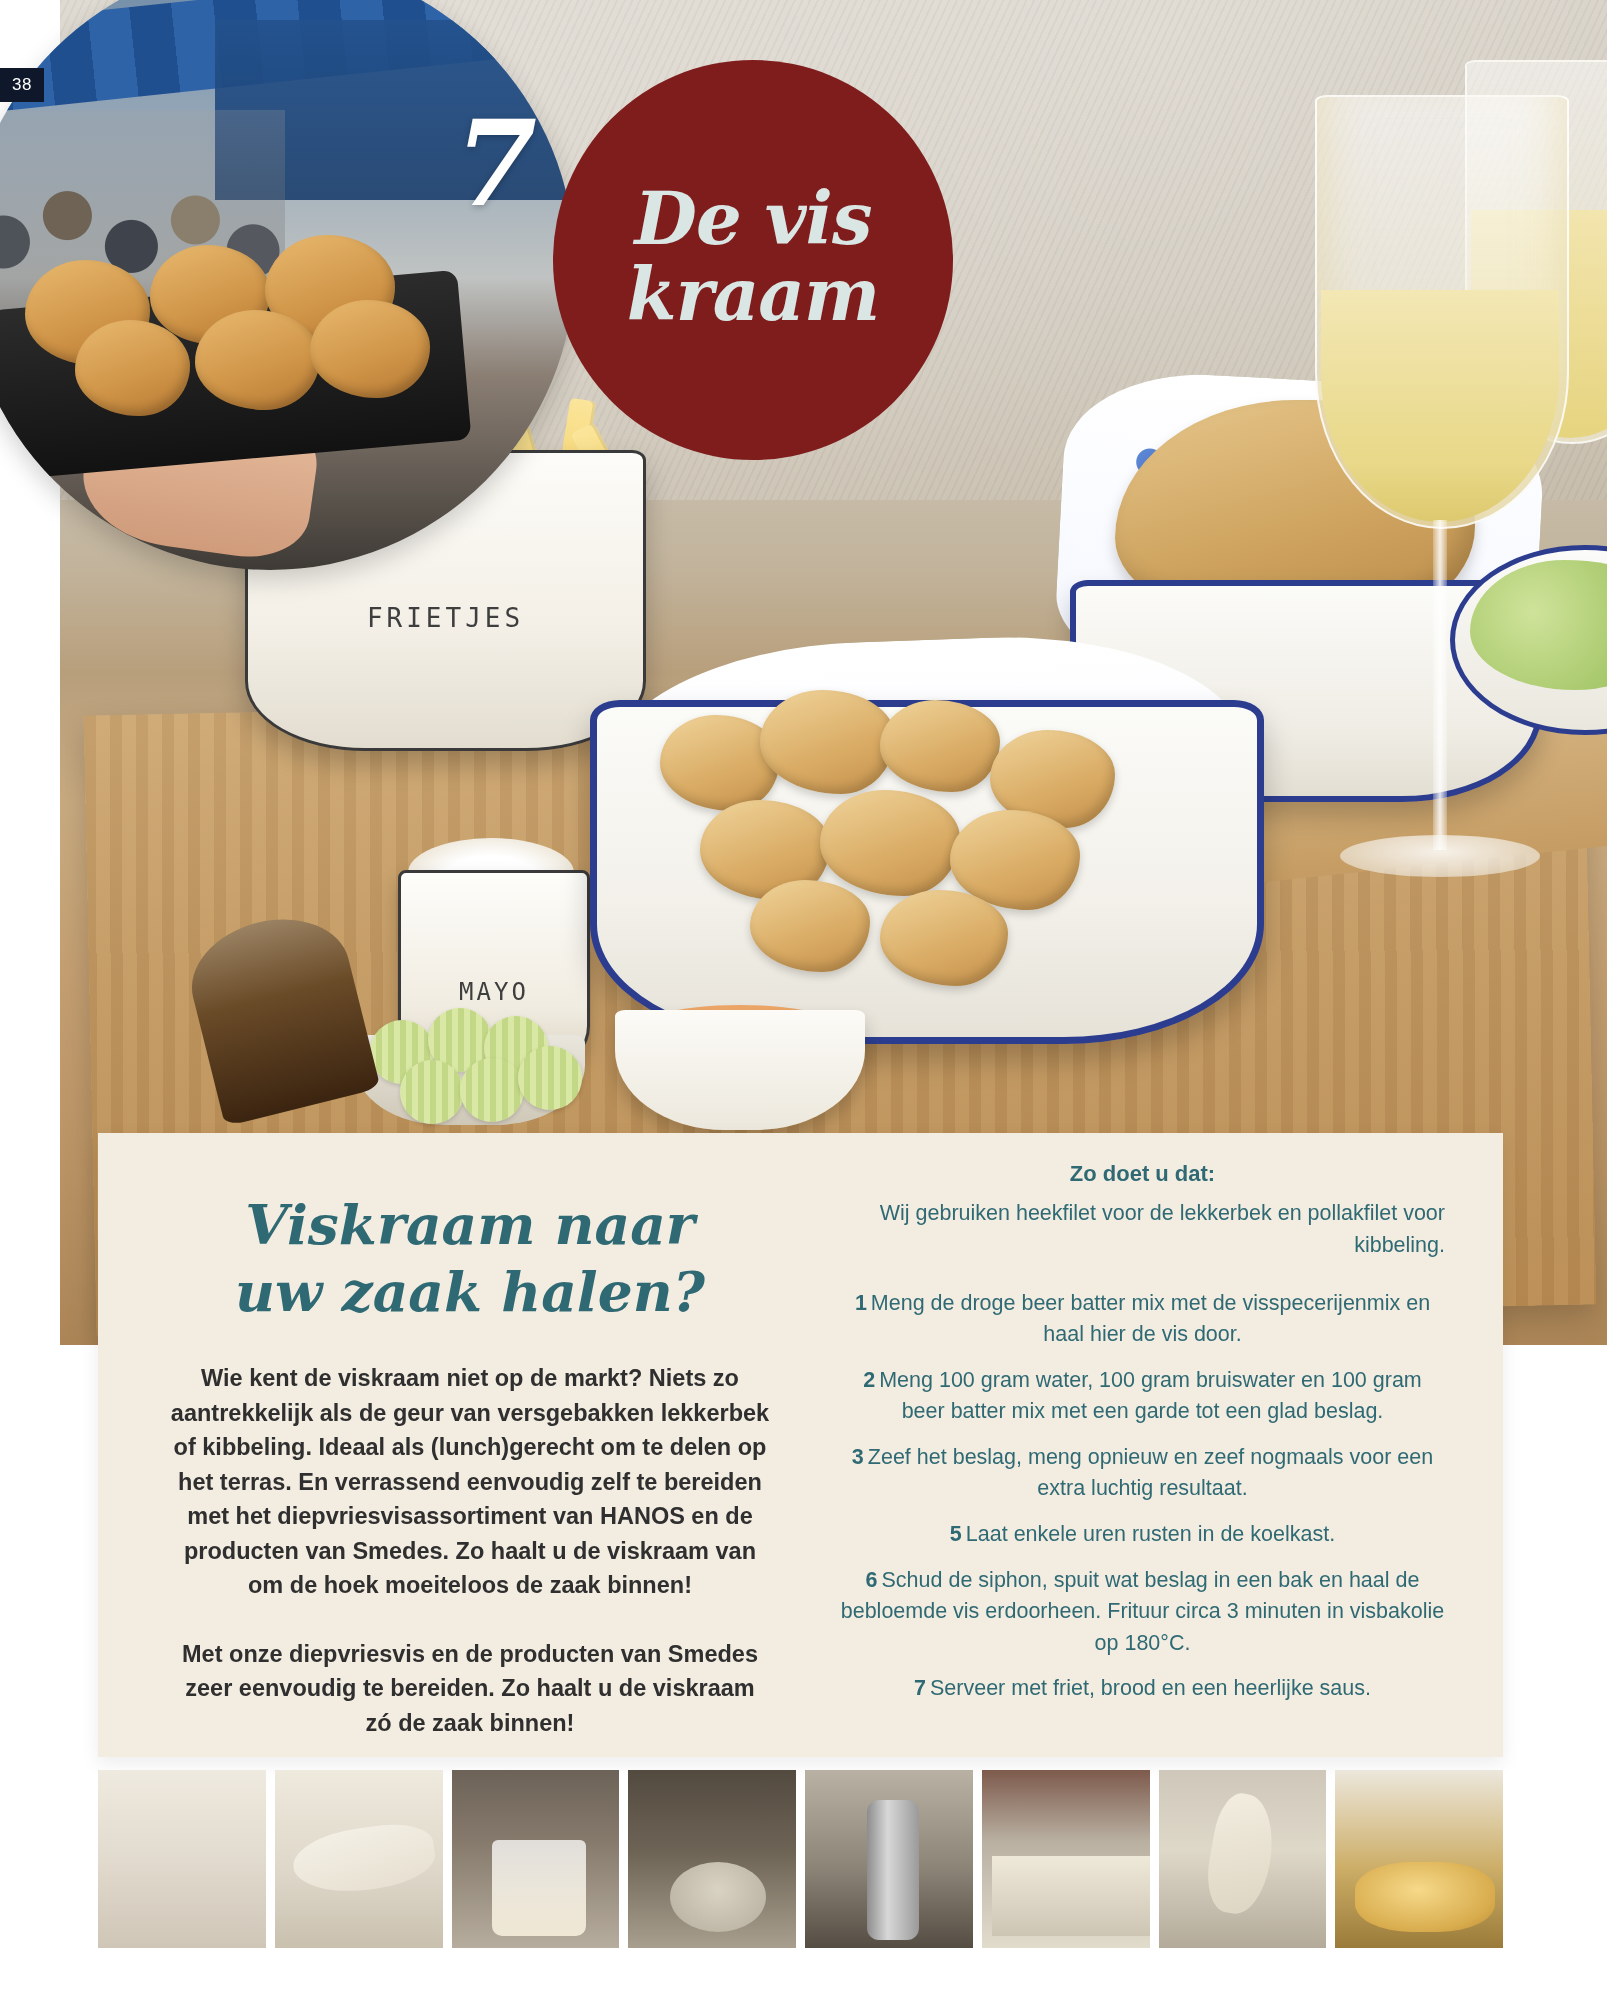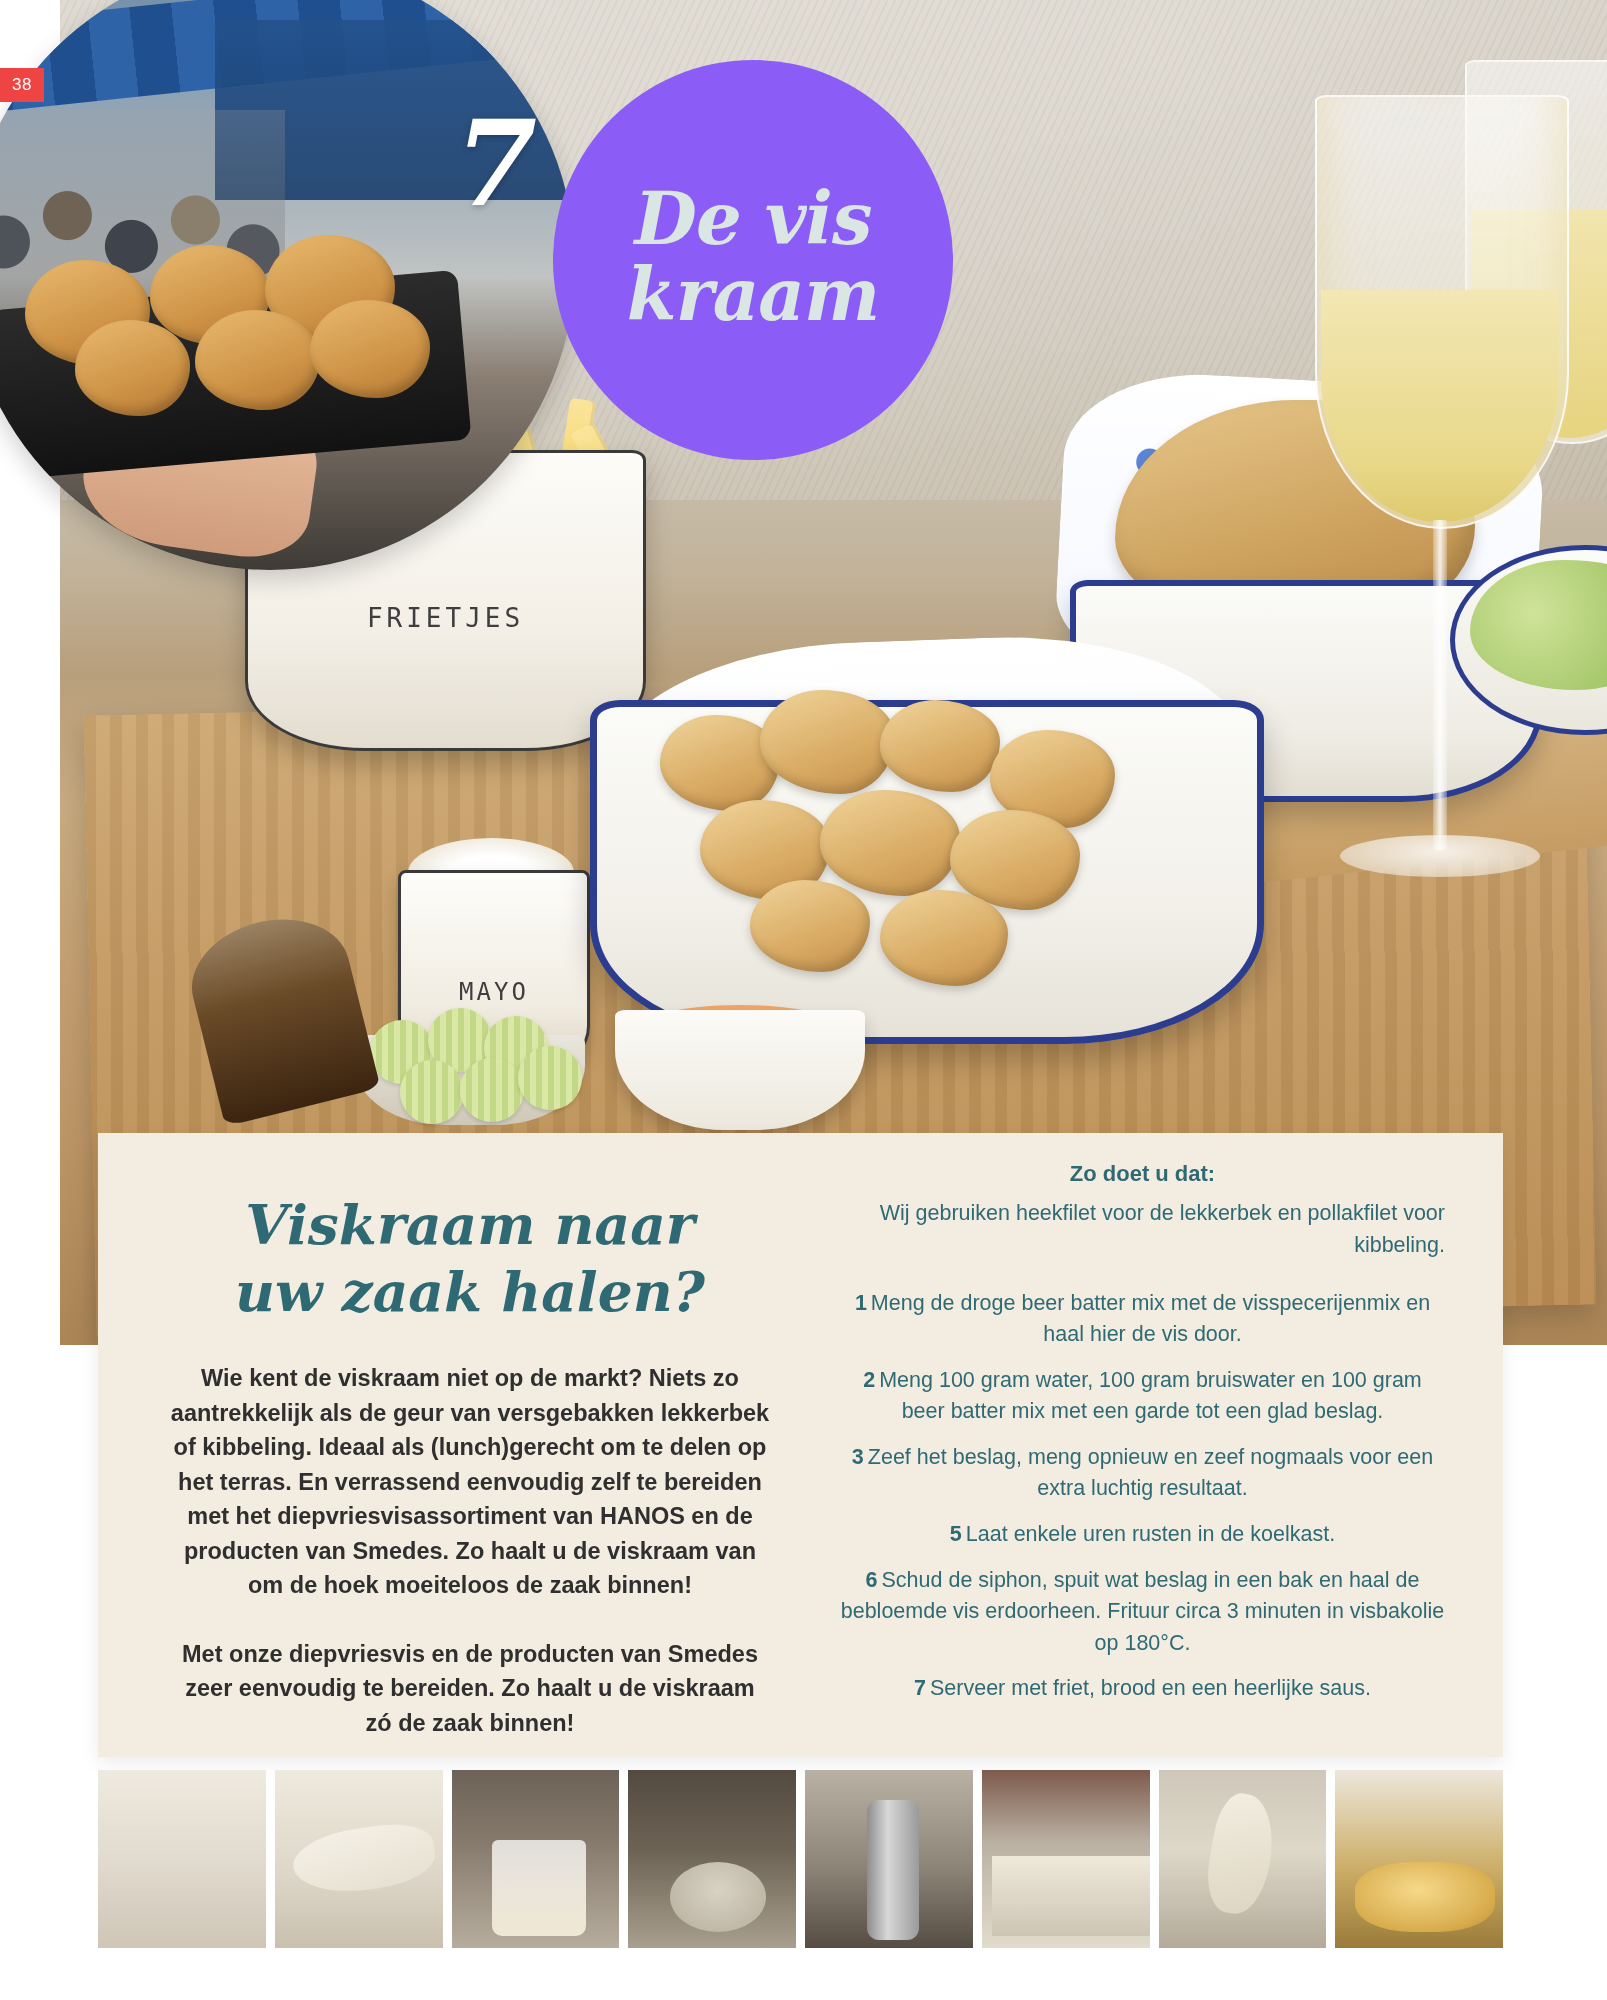--- a/index.html
+++ b/index.html
@@ -21,21 +21,21 @@
     background: #ffffff;
   }
 
   
   .page-number {
     position: absolute;
     left: 0;
     top: 68px;
     width: 44px;
     height: 34px;
-    background: #ef4444;
+    background: #0f172a;
     color: #ffffff;
     font-size: 17px;
     display: flex;
     align-items: center;
     justify-content: center;
     z-index: 40;
     letter-spacing: .5px;
   }
 
   
@@ -440,21 +440,21 @@
   }
 
   
   .title-circle {
     position: absolute;
     left: 553px;
     top: 60px;
     width: 400px;
     height: 400px;
     border-radius: 50%;
-    background: #8b5cf6;
+    background: #7f1d1d;
     z-index: 30;
     display: flex;
     align-items: center;
     justify-content: center;
   }
   .title-circle .title-text {
     text-align: center;
     color: #d9e6e4;
     font-family: "DejaVu Serif", serif;
     font-style: italic;

